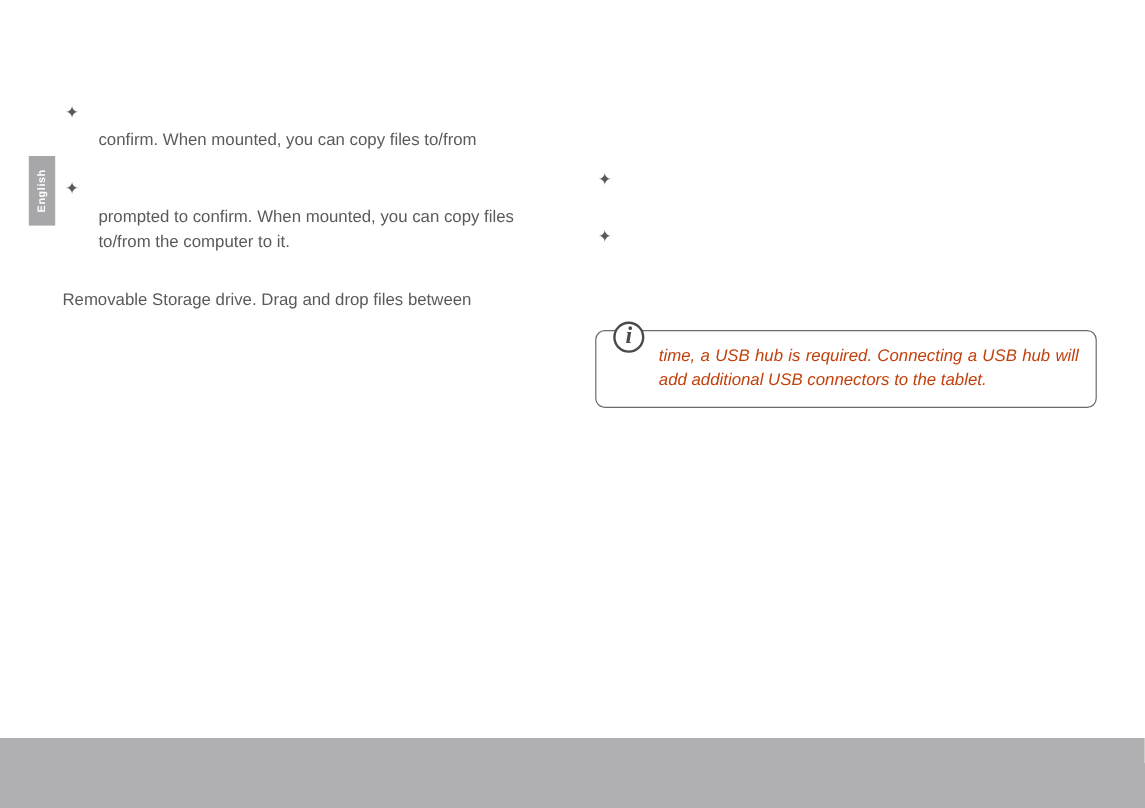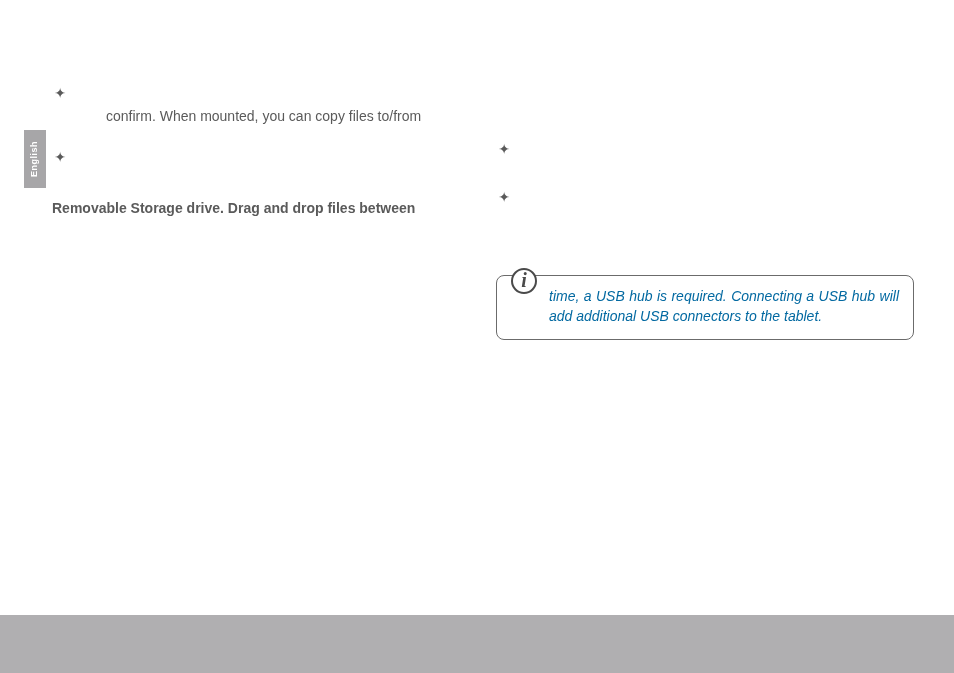--- a/index.html
+++ b/index.html
@@ -59,30 +59,28 @@
     width: 16px;
     flex: 0 0 16px;
     text-align: center;
     font-size: 14px;
     color: #5a5a5a;
     line-height: 1.4;
   }
 
   .bullet-text {
     flex: 1;
-    margin-left: 24px;
   }
 
   .sp-small { height: 10px; }
   .sp-med { height: 22px; }
   .sp-large { height: 28px; }
 
   .para {
     margin: 0;
-    font-weight: bold;
   }
 
   .info-box {
     border: 1px solid #6b6b6b;
     border-radius: 8px;
     margin-top: 170px;
     padding: 10px 14px 12px 14px;
     display: flex;
     gap: 12px;
     align-items: flex-start;
@@ -108,21 +106,21 @@
     margin-top: -18px;
     background: #fff;
     box-sizing: border-box;
     padding-bottom: 2px;
   }
 
   .info-text {
     font-style: italic;
     text-align: justify;
     font-size: 14px;
-    color: #0369a1;
+    color: #c2410c;
   }
 
   .footer-band {
     position: absolute;
     left: 0;
     right: 0;
     bottom: 0;
     height: 58px;
     background: #b0afb1;
   }
@@ -145,20 +143,21 @@
         <div>confirm. When mounted, you can copy files to/from</div>
       </div>
     </div>
 
     <div class="sp-med"></div>
 
     <div class="bullet-row">
       <div class="star">✦</div>
       <div class="bullet-text">
         <div class="sp-med"></div>
+        <div>prompted to confirm. When mounted, you can copy files to/from the computer to it.</div>
       </div>
     </div>
 
     <div class="sp-large"></div>
 
     <p class="para">Removable Storage drive. Drag and drop files between</p>
     <div class="sp-small"></div>
 
   </div>
 

